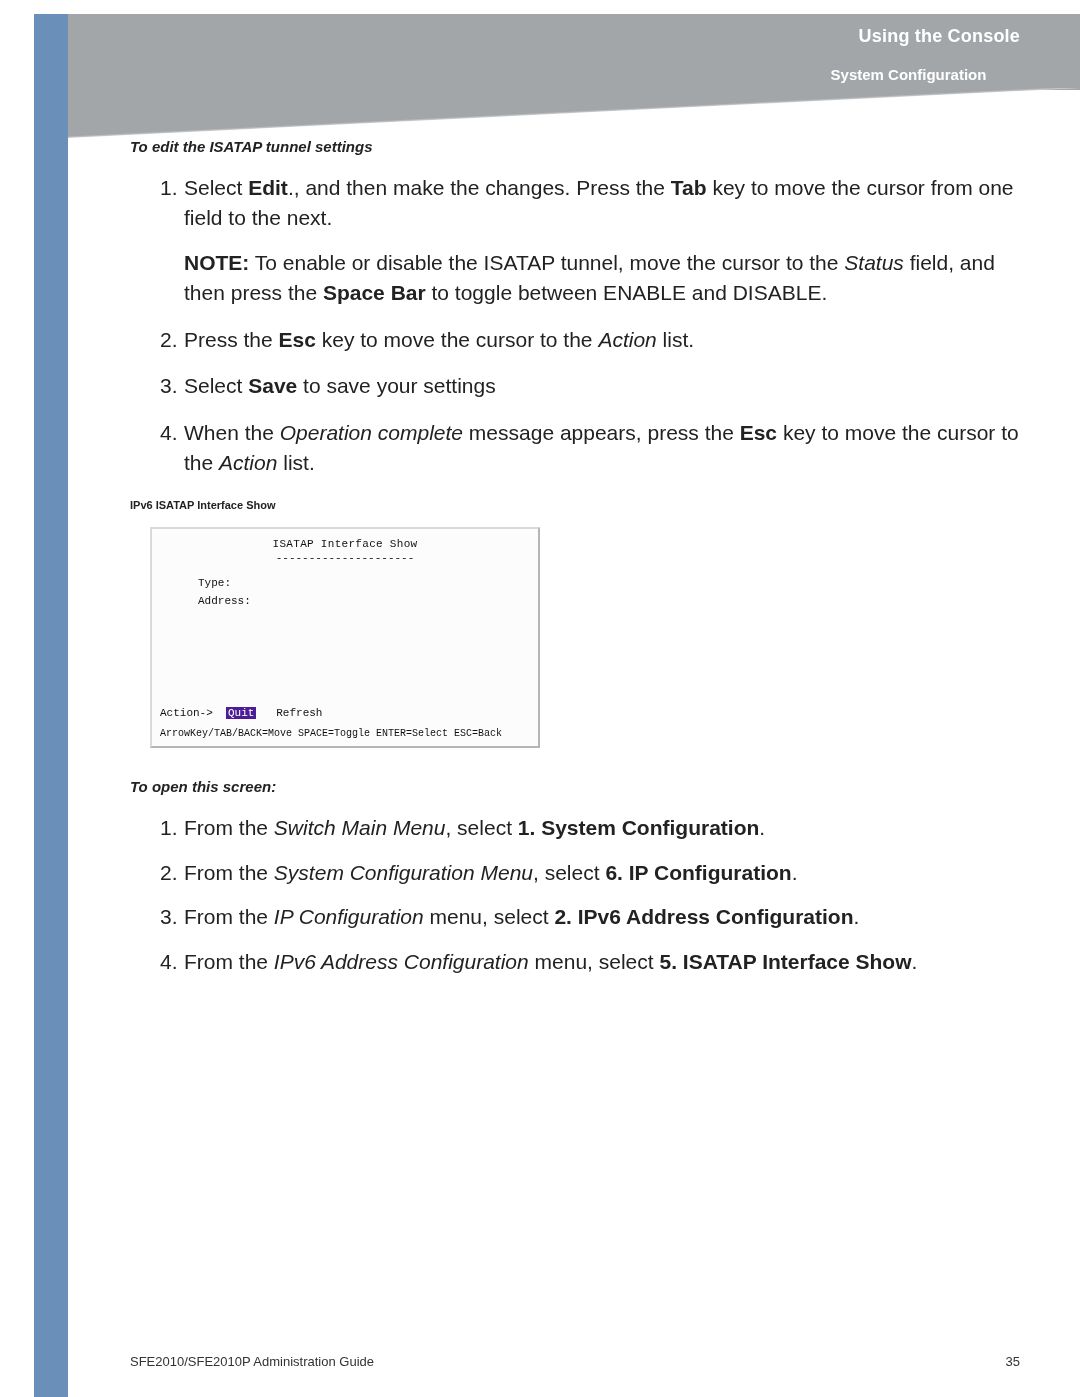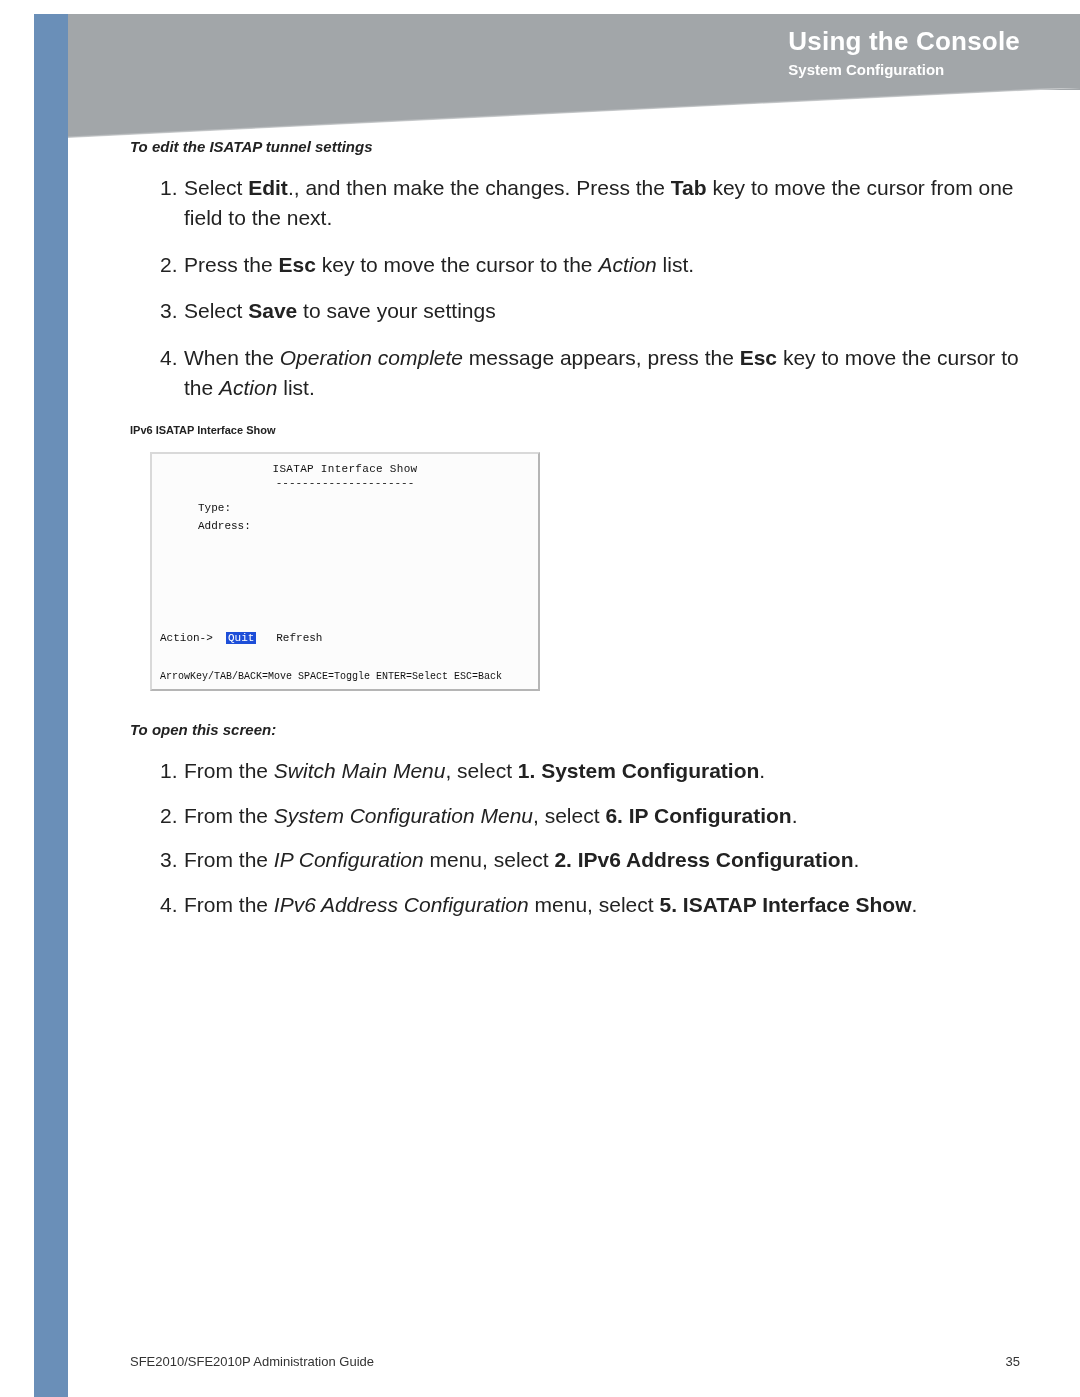--- a/index.html
+++ b/index.html
@@ -30,30 +30,31 @@
       overflow: visible;
     }
     .header-titles {
       position: absolute;
       right: 60px;
       top: 12px;
       text-align: left;
       color: #fff;
     }
     .chapter-title {
-      font-size: 26px;
+      font-size: 18px;
       font-weight: bold;
       color: #fff;
       letter-spacing: 0.2px;
+      margin-left: 28px;
     }
     .section-title {
       font-size: 15px;
       font-weight: bold;
       color: #fff;
-      margin-top: 4px;
+      margin-top: 19px;
     }
     .diagonal {
       position: absolute;
       top: 88px;
       left: 68px;
       right: 0;
       height: 50px;
       background: linear-gradient(to bottom right, #a2a6a9 0%, #a2a6a9 48%, #fff 52%, #fff 100%);
       clip-path: polygon(0 0, 100% 0, 100% 0, 0 100%);
     }
@@ -132,27 +133,27 @@
     .term-row {
       padding-left: 40px;
       margin-bottom: 3px;
     }
     .term-spacer { height: 90px; }
     .term-action-row {
       margin-top: 4px;
       padding-left: 2px;
     }
     .term-quit {
-      background: #1d4ed8;
+      background: #4c1d95;
       color: #fff;
       padding: 0 2px;
       margin-top: 24px;
     }
     .term-footer {
-      margin-top: 24px;
+      margin-top: 6px;
       padding-left: 2px;
       font-size: 10px;
     }
     .footer {
       position: absolute;
       left: 130px;
       right: 60px;
       bottom: 28px;
       font-size: 13px;
       display: flex;
@@ -173,20 +174,23 @@
 </div>
 <div class="diagonal"></div>
 
 <div class="content">
 
   <div class="subhead-italic">To edit the ISATAP tunnel settings</div>
 
   <ol class="steps">
     <li>
       <span>Select </span><span class="bold">Edit</span><span>., and then make the changes. Press the </span><span class="bold">Tab</span><span> key to move the cursor from one field to the next.</span>
+      <div class="note-block">
+        <span class="bold">NOTE:</span><span> To enable or disable the ISATAP tunnel, move the cursor to the </span><span class="italic">Status</span><span> field, and then press the </span><span class="bold">Space Bar</span><span> to toggle between ENABLE and DISABLE.</span>
+      </div>
     </li>
     <li>
       <span>Press the </span><span class="bold">Esc</span><span> key to move the cursor to the </span><span class="italic">Action</span><span> list.</span>
     </li>
     <li>
       <span>Select </span><span class="bold">Save</span><span> to save your settings</span>
     </li>
     <li>
       <span>When the </span><span class="italic">Operation complete</span><span> message appears, press the </span><span class="bold">Esc</span><span> key to move the cursor to the </span><span class="italic">Action</span><span> list.</span>
     </li>

